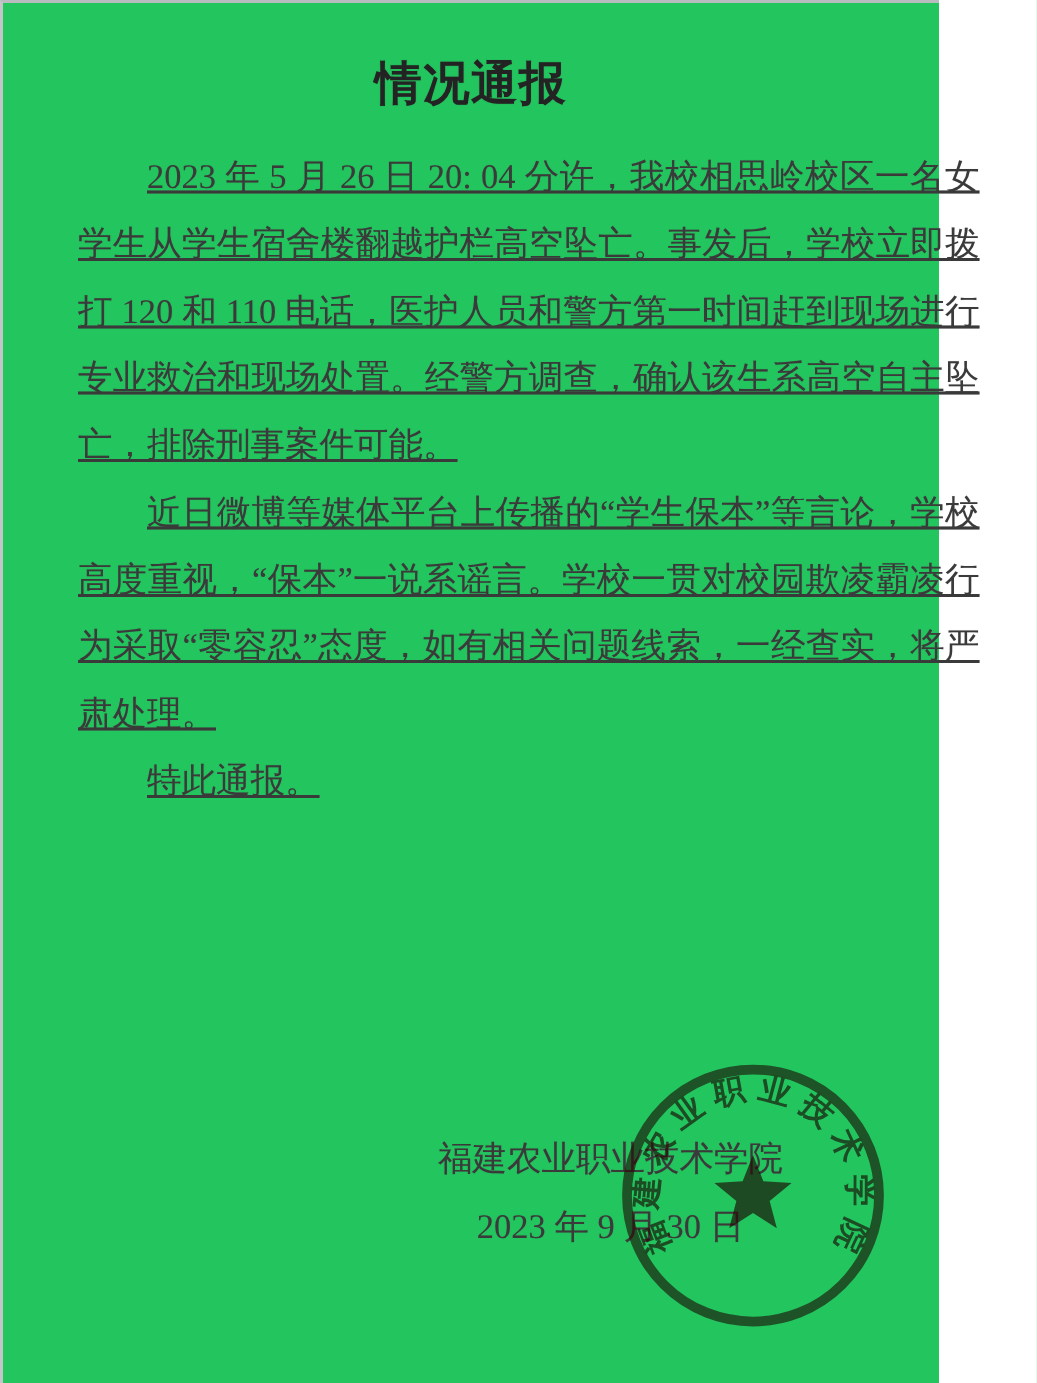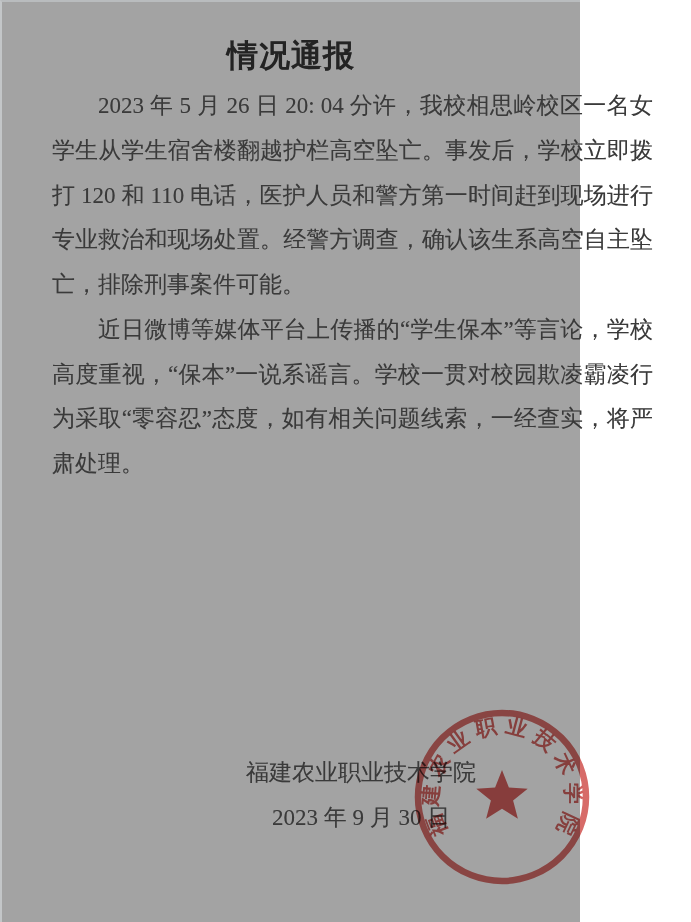--- a/index.html
+++ b/index.html
@@ -6,46 +6,47 @@
   html, body { background: #ffffff; }
   body {
     width: 691px; height: 922px;
     position: relative;
     font-family: "Liberation Serif", "DejaVu Serif", serif;
     overflow: hidden;
   }
   .page {
     position: absolute;
     left: 0; top: 0;
-    width: 580px; height: 922px;
-    background: #a3a3a3;
+    width: 626px; height: 922px;
+    background: #22c55e;
     border-top: 2px solid #b9bcbe;
     border-left: 2px solid #c3c6c8;
   }
   .doc-title {
     position: absolute;
     left: 0; top: 33px;
     width: 100%;
     text-align: center;
     font-size: 31px;
     font-weight: bold;
     color: #232323;
     letter-spacing: 1px;
     text-shadow: 0 0 0.6px #44444488;
   }
   .doc-body {
     position: absolute;
-    left: 50px; top: 82px;
+    left: 50px; top: 94px;
     width: 601px;
     font-size: 23px;
     line-height: 44.75px;
     color: #3a3a3a;
     text-align: justify;
     text-justify: inter-character;
     text-shadow: 0 0 0.5px #55555566;
+    text-decoration: underline;
   }
   .doc-body p {
     text-indent: 2em;
     margin: 0;
   }
   .signature {
     position: absolute;
     right: 104px;
     top: 748px;
     text-align: center;
@@ -76,20 +77,21 @@
 </head>
 <body>
 
 <div class="page">
 
   <div class="doc-title">情况通报</div>
 
   <div class="doc-body">
     <p>2023 年 5 月 26 日 20: 04 分许，我校相思岭校区一名女学生从学生宿舍楼翻越护栏高空坠亡。事发后，学校立即拨打 120 和 110 电话，医护人员和警方第一时间赶到现场进行专业救治和现场处置。经警方调查，确认该生系高空自主坠亡，排除刑事案件可能。</p>
     <p>近日微博等媒体平台上传播的“学生保本”等言论，学校高度重视，“保本”一说系谣言。学校一贯对校园欺凌霸凌行为采取“零容忍”态度，如有相关问题线索，一经查实，将严肃处理。</p>
+    <p>特此通报。</p>
   </div>
 
   <div class="signature">
     <div>福建农业职业技术学院</div>
     <div>2023 年 9 月 30 日</div>
   </div>
 
   <div class="seal">
     <svg viewBox="0 0 190 190" xmlns="http://www.w3.org/2000/svg">
       <defs>

